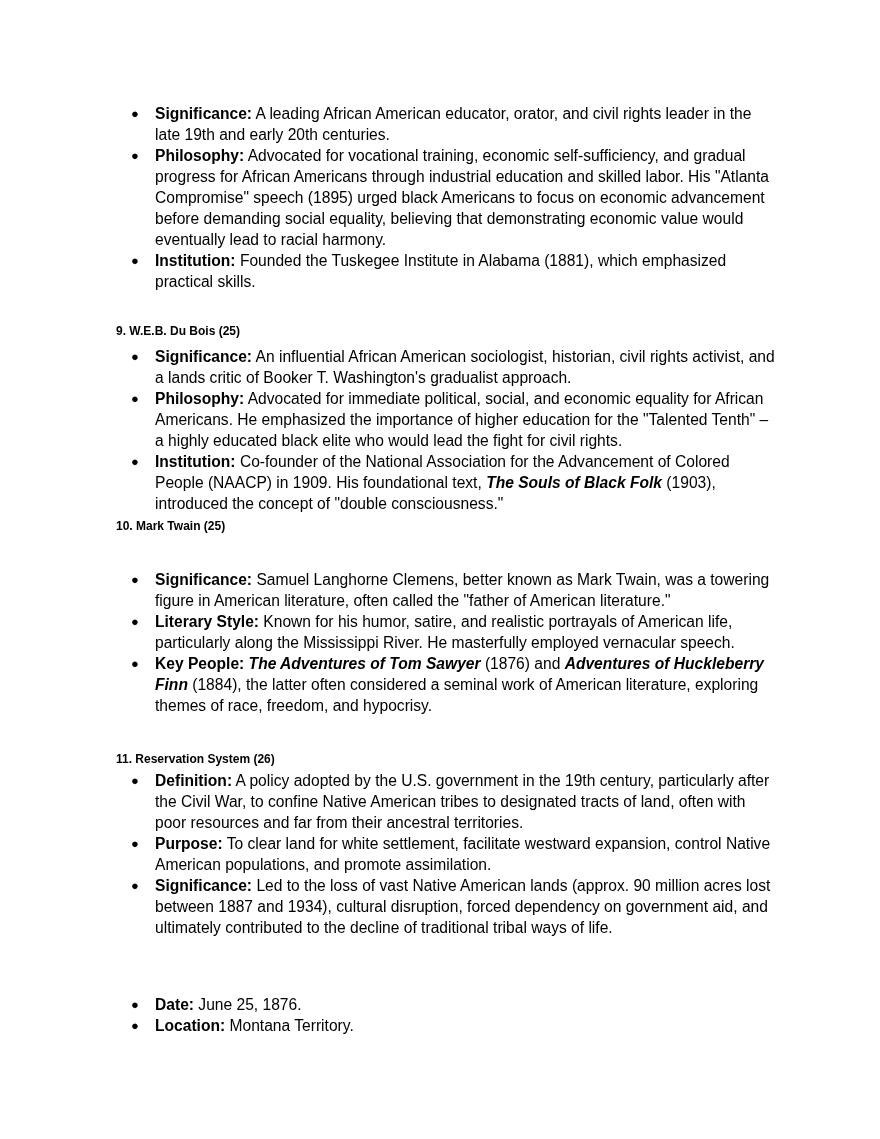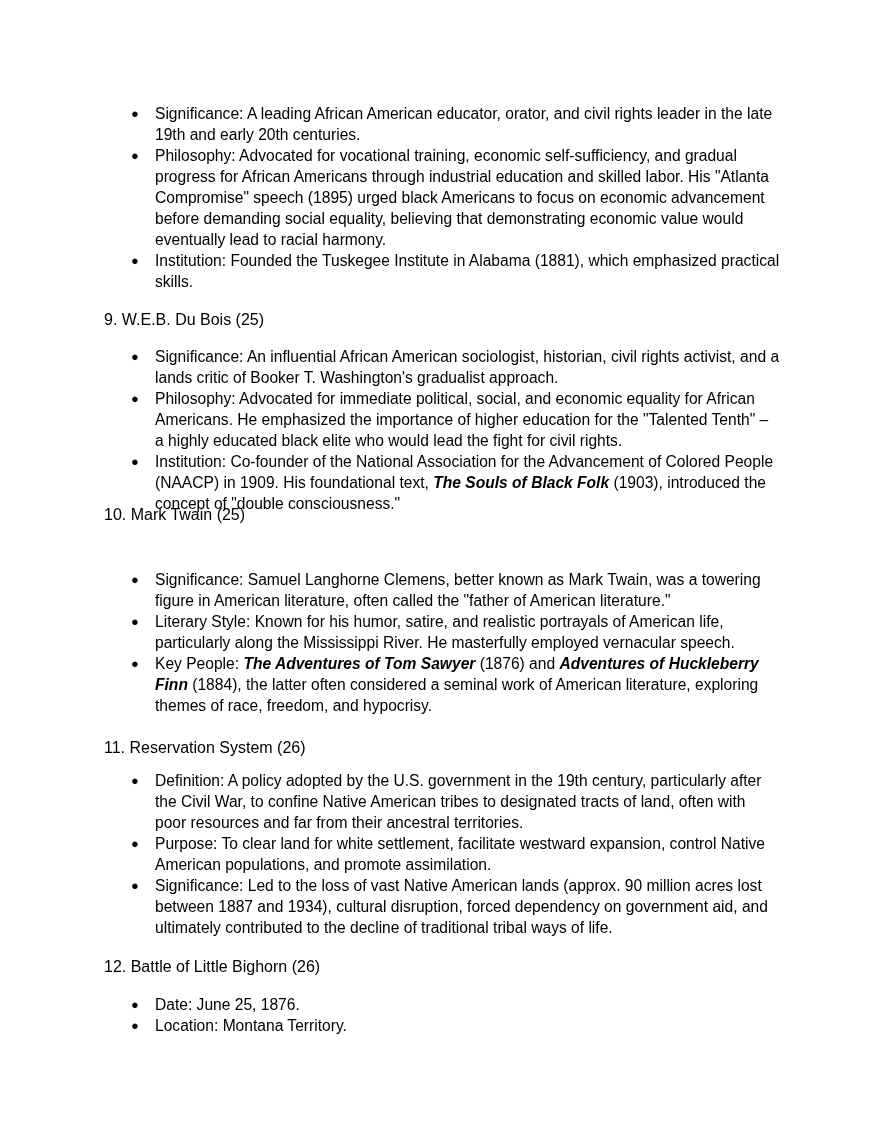--- a/index.html
+++ b/index.html
@@ -5,22 +5,22 @@
   html, body { margin: 0; padding: 0; background: #ffffff; }
   body {
     width: 880px; height: 1139px; overflow: hidden; position: relative;
     font-family: "Liberation Sans", sans-serif; color: #000000;
     font-size: 15.6px; line-height: 21px;
   }
   .page { position: absolute; left: 0; top: 0; width: 880px; height: 1139px; background: #ffffff; }
   .list { position: absolute; left: 0; width: 880px; margin: 0; padding: 0; list-style: none; }
   .item { position: relative; padding-left: 155px; width: 625px; }
   .bullet { position: absolute; left: 129px; top: 0; width: 12px; text-align: center; font-size: 13px; }
-  .label { font-weight: normal; }
-  .heading { position: absolute; left: 104px; font-weight: normal; margin: 0; font-size: 16px; line-height: 21px; }
+  .label { font-weight: bold; }
+  .heading { position: absolute; left: 104px; font-weight: bold; margin: 12px; font-size: 12px; line-height: 21px; }
   i, .it { font-style: italic; font-weight: bold; }
 </style>
 </head>
 <body>
 
 <div class="page">
 
   <ul class="list" style="top:103px;">
     <li class="item">
       <span class="bullet">●</span>
@@ -77,21 +77,20 @@
     <li class="item">
       <span class="bullet">●</span>
       <span class="label">Purpose:</span><span> To clear land for white settlement, facilitate westward expansion, control Native American populations, and promote assimilation.</span>
     </li>
     <li class="item">
       <span class="bullet">●</span>
       <span class="label">Significance:</span><span> Led to the loss of vast Native American lands (approx. 90 million acres lost between 1887 and 1934), cultural disruption, forced dependency on government aid, and ultimately contributed to the decline of traditional tribal ways of life.</span>
     </li>
   </ul>
 
-  <h3 class="heading" style="top:956px;">12. Battle of Little Bighorn (26)</h3>
   <ul class="list" style="top:994px;">
     <li class="item">
       <span class="bullet">●</span>
       <span class="label">Date:</span><span> June 25, 1876.</span>
     </li>
     <li class="item">
       <span class="bullet">●</span>
       <span class="label">Location:</span><span> Montana Territory.</span>
     </li>
   </ul>

